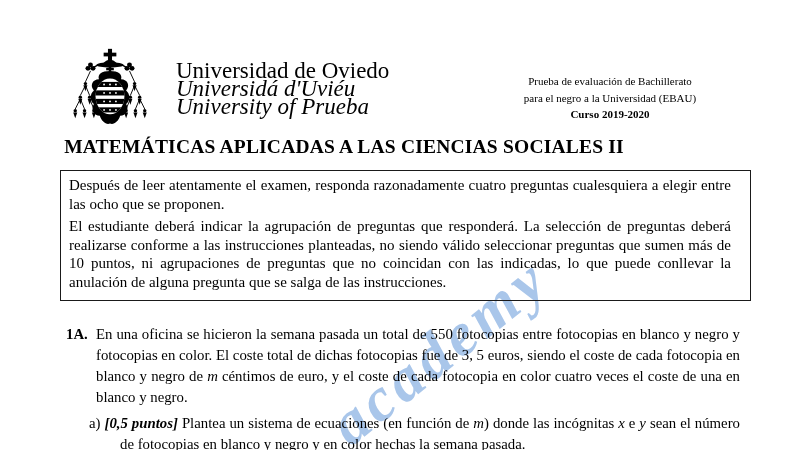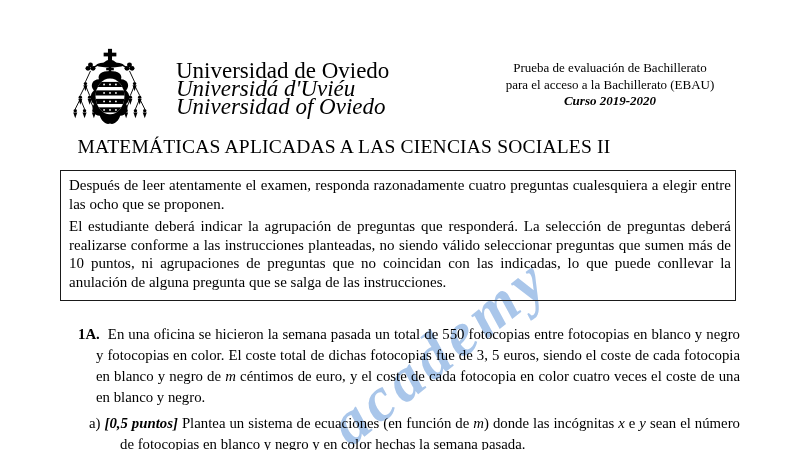--- a/index.html
+++ b/index.html
@@ -26,46 +26,46 @@
   }
   .content{position:relative;z-index:1;}
   
   .crest{position:absolute;left:66px;top:48px;}
   .institution{
     position:absolute;left:176px;top:62px;
     font-size:23px;line-height:18px;
   }
   .institution .it{font-style:italic;}
   .exam-info{
-    position:absolute;left:498px;top:60px;width:224px;
-    text-align:center;font-size:13px;line-height:16.5px;
-  }
-  .exam-info .bi{font-weight:bold;font-style:italic;}
+    position:absolute;left:498px;top:73px;width:224px;
+    text-align:center;font-size:11px;line-height:16.5px;
+  }
+  .exam-info .bi{font-weight:bold;}
   
   .page-title{
     position:absolute;left:0;top:136px;width:688px;
-    text-align:center;font-size:19.5px;font-weight:normal;
+    text-align:center;font-size:19.5px;font-weight:bold;
     letter-spacing:0.2px;
   }
   
   .instr-box{
     position:absolute;left:60px;top:170px;width:662px;
     border:1.5px solid #1a1a1a;
-    padding:1px 4px 4px 8px;
+    padding:1px 19px 4px 8px;
     font-size:15px;line-height:18.6px;
     text-align:justify;
   }
   .instr-box p{margin:4px 0;}
   
   .question{
     position:absolute;left:66px;top:324px;width:674px;
     font-size:14.8px;line-height:21px;text-align:justify;
   }
   .q-body{display:block;padding-left:30px;text-indent:-30px;}
-  .q-label{font-weight:bold;margin-left:12px;}
+  .q-label{font-weight:bold;}
   .q-label::after{content:"\00a0\00a0";}
   .part{
     margin-top:5px;margin-left:23px;
     display:block;padding-left:31px;text-indent:-31px;
   }
   .part-label::after{content:"\00a0";}
   .run-i{font-style:italic;}
   .run-b{font-weight:bold;font-style:italic;}
 </style>
 </head>
@@ -193,26 +193,26 @@
         <g>
             <circle cx="69" cy="74" r="2"></circle>
             <path d="M66.6 76 L71.4 76 L69 83 Z"></path>
           </g>
       </g>
     </svg>
 
     <div class="institution">
       <div>Universidad de Oviedo</div>
       <div class="it">Universidá d'Uviéu</div>
-      <div class="it">Universidad of Oviedo</div>
+      <div class="it">University of Prueba</div>
     </div>
 
     <div class="exam-info">
       <div>Prueba de evaluación de Bachillerato</div>
-      <div>para el acceso a la Bachillerato (EBAU)</div>
+      <div>para el negro a la Universidad (EBAU)</div>
       <div class="bi">Curso 2019-2020</div>
     </div>
 
     <div class="page-title">MATEMÁTICAS APLICADAS A LAS CIENCIAS SOCIALES II</div>
 
     <div class="instr-box">
       <p>Después de leer atentamente el examen, responda razonadamente cuatro preguntas cualesquiera a elegir entre las ocho que se proponen.</p>
       <p>El estudiante deberá indicar la agrupación de preguntas que responderá. La selección de preguntas deberá realizarse conforme a las instrucciones planteadas, no siendo válido seleccionar preguntas que sumen más de 10 puntos, ni agrupaciones de preguntas que no coincidan con las indicadas, lo que puede conllevar la anulación de alguna pregunta que se salga de las instrucciones.</p>
     </div>
 

